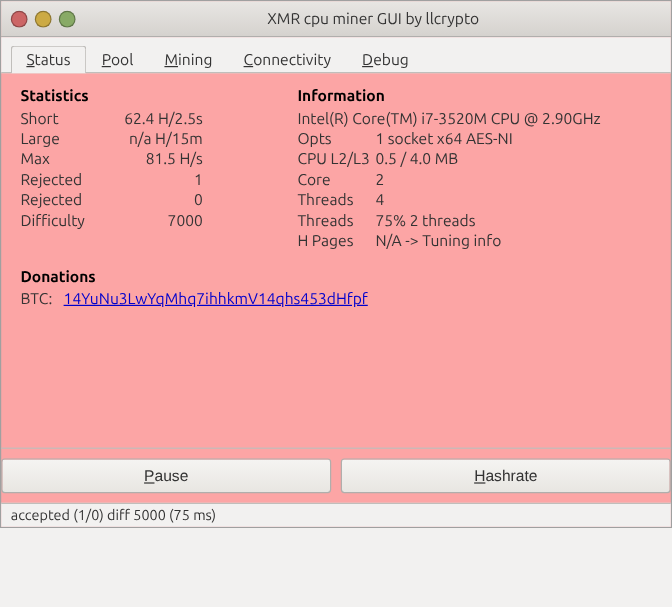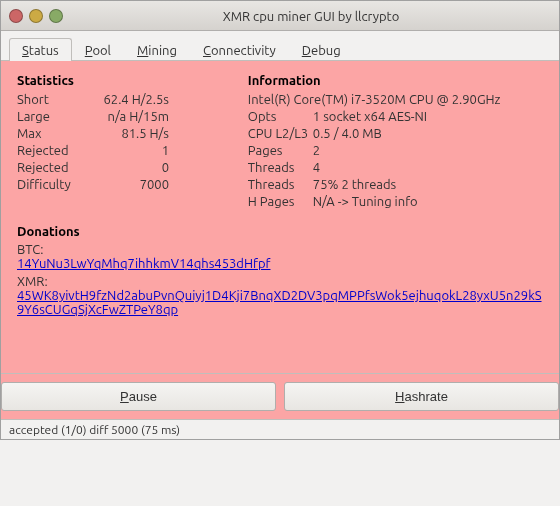--- a/index.html
+++ b/index.html
@@ -120,21 +120,20 @@
       margin-top: 14px;
     }
     .donations-title {
       font-weight: bold;
       margin-bottom: 4px;
     }
     .donation-row {
       display: flex;
       align-items: baseline;
       margin-bottom: 4px;
-      flex-direction: column;
     }
     .donation-type {
       width: 36px;
       font-weight: normal;
       color: #333;
     }
     .donation-link {
       color: #0000cc;
       text-decoration: underline;
       cursor: pointer;
@@ -237,21 +236,21 @@
         </div>
         <div class="info-row">
           <span class="info-label">Opts</span>
           <span class="info-value">1 socket x64 AES-NI</span>
         </div>
         <div class="info-row">
           <span class="info-label">CPU L2/L3</span>
           <span class="info-value">0.5 / 4.0 MB</span>
         </div>
         <div class="info-row">
-          <span class="info-label">Pages</span>
+          <span class="info-label">Core</span>
           <span class="info-value">2</span>
         </div>
         <div class="info-row">
           <span class="info-label">Threads</span>
           <span class="info-value">4</span>
         </div>
         <div class="info-row">
           <span class="info-label">Threads</span>
           <span class="info-value">75% 2 threads</span>
         </div>
@@ -261,24 +260,20 @@
         </div>
       </div>
     </div>
 
     <div class="donations">
       <div class="donations-title">Donations</div>
       <div class="donation-row">
         <span class="donation-type">BTC:</span>
         <span class="donation-link">14YuNu3LwYqMhq7ihhkmV14qhs453dHfpf</span>
       </div>
-      <div class="donation-row">
-        <span class="donation-type">XMR:</span>
-        <span class="donation-link">45WK8yivtH9fzNd2abuPvnQuiyj1D4Kji7BnqXD2DV3pqMPPfsWok5ejhuqokL28yxU5n29kS9Y6sCUGqSjXcFwZTPeY8qp</span>
-      </div>
     </div>
   </div>
 
   <div class="buttons-bar">
     <button class="btn"><u>P</u>ause</button>
     <button class="btn"><u>H</u>ashrate</button>
   </div>
 
   <div class="statusbar">
     <span>accepted (1/0) diff 5000 (75 ms)</span>

